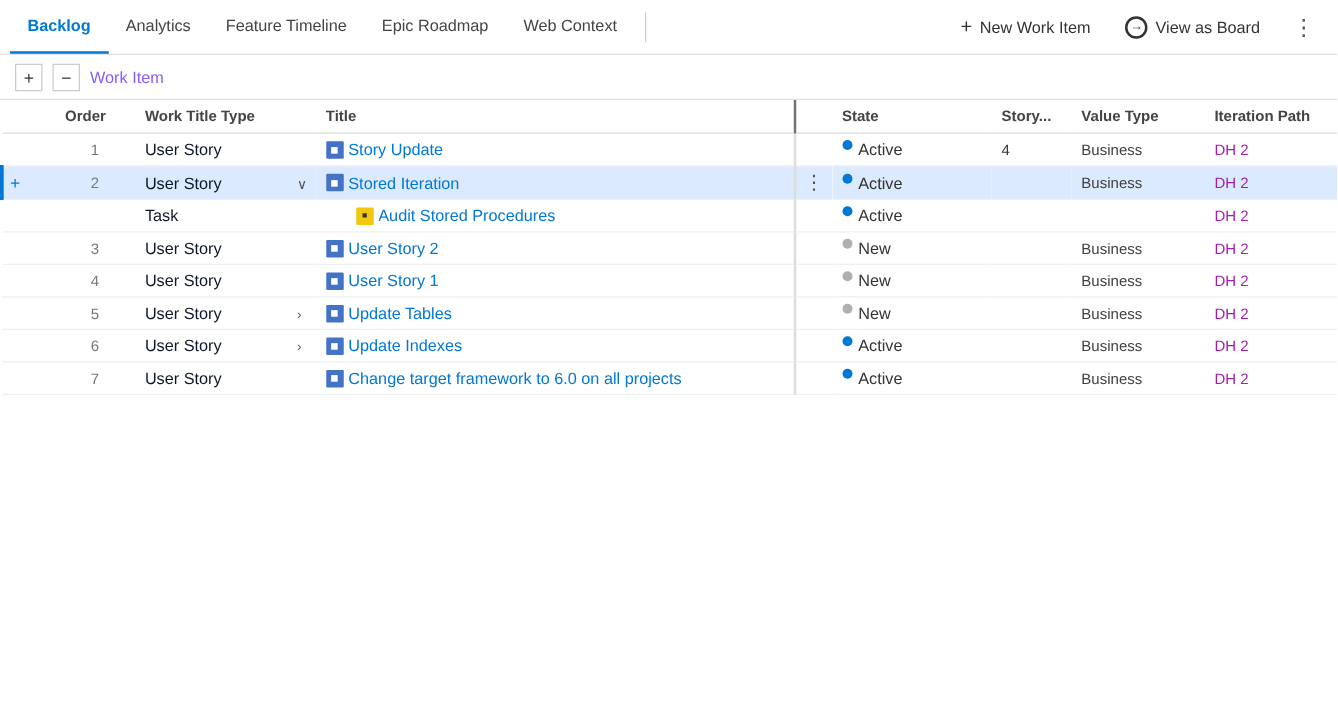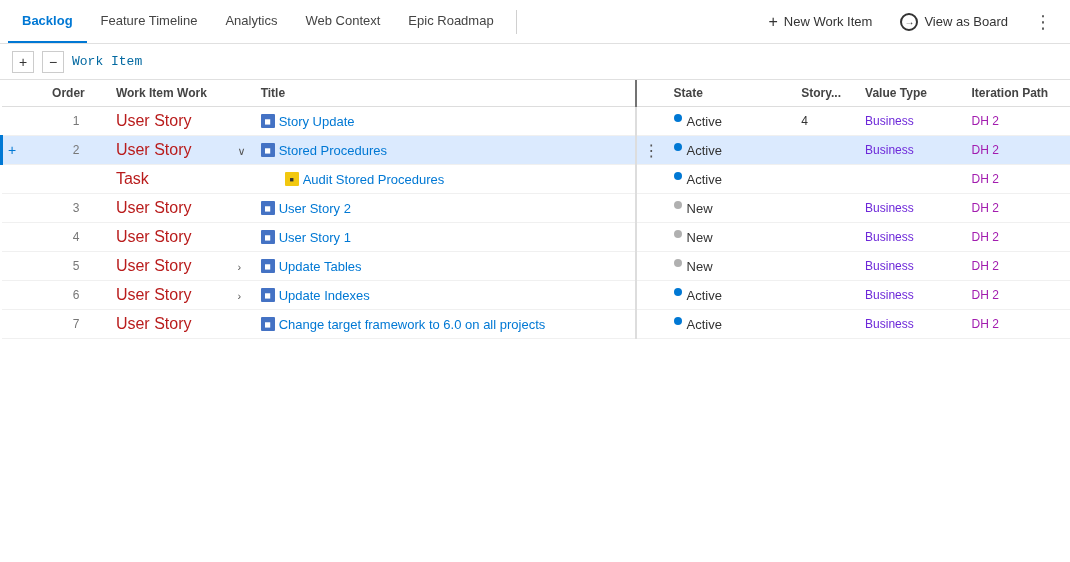--- a/index.html
+++ b/index.html
@@ -89,22 +89,21 @@
       justify-content: center;
       width: 22px; height: 22px;
       border: 1px solid #ccc;
       cursor: pointer;
       background: #fff;
       font-size: 14px;
       color: #333;
     }
     .toolbar-label {
       font-size: 13px;
-      color: #0369a1;
-      font-family: Liberation Mono, monospace;
+      color: #8b5cf6;
     }
 
     
     .table-container {
       overflow-x: auto;
       overflow-y: auto;
       height: calc(562px - 44px - 36px);
     }
     table {
       width: 100%;
@@ -148,21 +147,21 @@
       white-space: nowrap;
       overflow: hidden;
       text-overflow: ellipsis;
       vertical-align: middle;
     }
     td.title-col { border-right: 2px solid #ddd; }
 
     .order-col { text-align: center; color: #777; font-size: 12px; }
     .add-icon { color: #0078d4; font-size: 14px; cursor: pointer; }
 
-    .work-item-type { color: #b91c1c; font-size: 16px; }
+    .work-item-type { color: #0f172a; font-size: 13px; }
 
     .title-cell {
       display: flex;
       align-items: center;
       gap: 4px;
     }
     .item-icon {
       display: inline-block;
       width: 14px; height: 14px;
       flex-shrink: 0;
@@ -207,40 +206,40 @@
     .more-actions {
       color: #555;
       cursor: pointer;
       font-size: 16px;
       display: flex; align-items: center; justify-content: center;
       border-radius: 2px;
       padding: 1px 3px;
     }
 
     .story-pts { color: #333; font-size: 12px; }
-    .value-area { color: #6d28d9; font-size: 12px; }
+    .value-area { color: #404040; font-size: 12px; }
     .iter-path { color: #a21caf; font-size: 12px; }
 
     
     tbody tr.selected-row td:first-child {
       border-left: 3px solid #0078d4;
       padding-left: 5px;
     }
   </style>
 </head>
 <body>
 
 <div class="top-nav">
   <div class="nav-tabs">
 
   <div class="nav-tab active">Backlog</div>
+      <div class="nav-tab">Analytics</div>
       <div class="nav-tab">Feature Timeline</div>
-      <div class="nav-tab">Analytics</div>
+      <div class="nav-tab">Epic Roadmap</div>
       <div class="nav-tab">Web Context</div>
-      <div class="nav-tab">Epic Roadmap</div>
     </div>
   <div class="nav-divider"></div>
   <div class="nav-actions">
     <button class="action-btn">
       <span class="plus-icon">+</span>
       <span>New Work Item</span>
     </button>
     <button class="action-btn">
       <span class="circle-icon">→</span>
       <span>View as Board</span>
@@ -266,21 +265,21 @@
         <col>
         <col>
         <col>
         <col>
         <col>
     </colgroup>
     <thead>
       <tr>
         <th></th>
         <th style="cursor:pointer;">Order</th>
-        <th style="cursor:pointer;">Work Item Work</th>
+        <th style="cursor:pointer;">Work Title Type</th>
         <th></th>
         <th class="title-col" style="cursor:pointer;">Title</th>
         <th></th>
         <th style="cursor:pointer;">State</th>
         <th style="cursor:pointer;">Story...</th>
         <th style="cursor:pointer;">Value Type</th>
         <th style="cursor:pointer;">Iteration Path</th>
       </tr>
     </thead>
     <tbody id="table-body">
@@ -307,21 +306,21 @@
           <td class="iter-path">DH 2</td>
         </tr>
         <tr class="selected-row">
           <td><span class="add-icon">+</span></td>
           <td class="order-col">2</td>
           <td class="work-item-type">User Story</td>
           <td style="padding: 0px 2px;"><span class="chevron-icon">∨</span></td>
           <td class="title-col">
             <div class="title-cell" style="">
               <span class="item-icon user-story-icon">◼</span>
-              <span class="title-text">Stored Procedures</span>
+              <span class="title-text">Stored Iteration</span>
             </div>
           </td>
           <td style="padding: 0px 2px;">
             <span class="more-actions">⋮</span>
           </td>
           <td>
             <div class="state-cell">
               <span class="state-dot dot-active"></span>
               <span>Active</span>
             </div>

